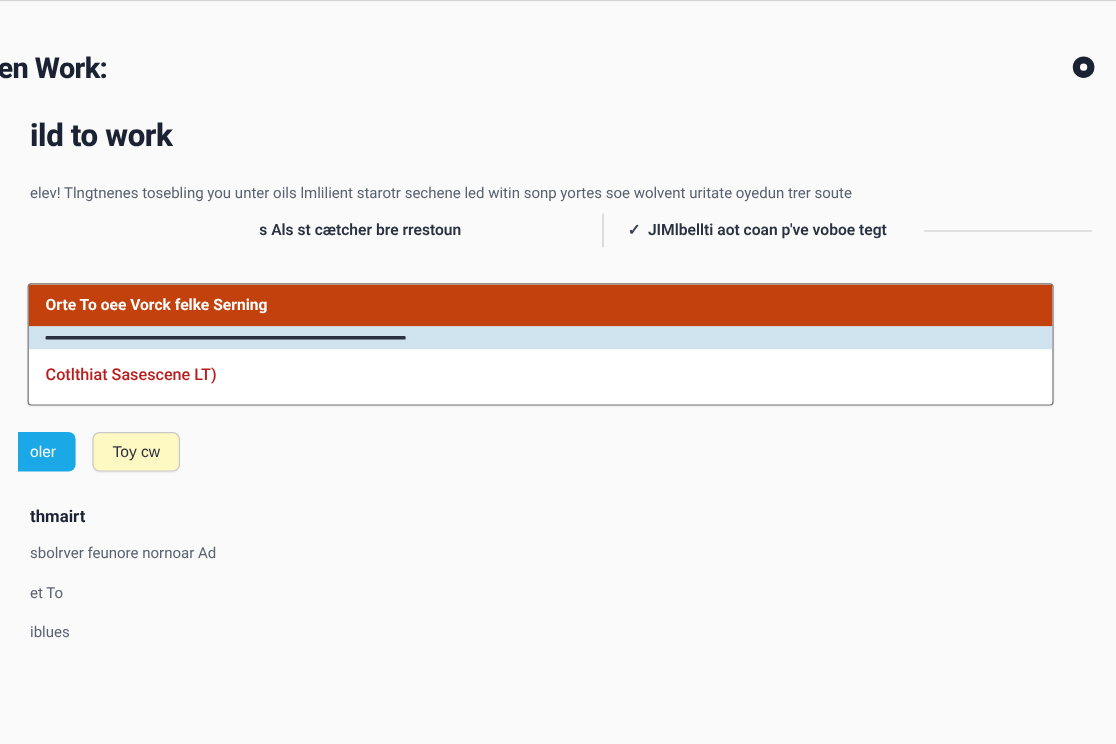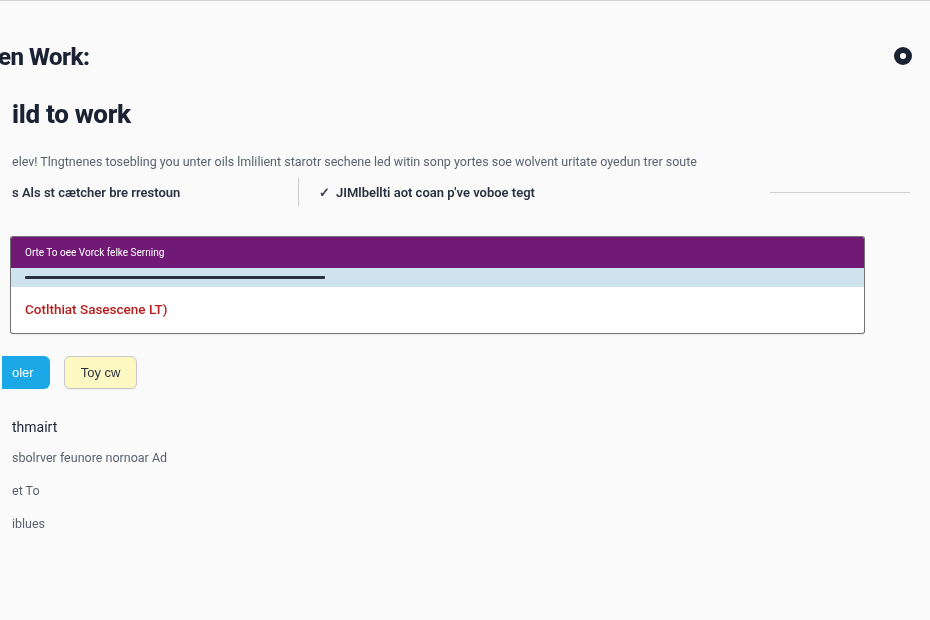--- a/index.html
+++ b/index.html
@@ -50,20 +50,21 @@
     }
     .help-icon::after {
       content: '';
       width: 6px;
       height: 6px;
       background: #fff;
       border-radius: 50%;
     }
     .content {
       padding: 20px 0 0 12px;
+      margin-left: 13px;
     }
     .page-title {
       font-size: 26px;
       font-weight: 800;
       color: #1a2233;
       margin-bottom: 22px;
       letter-spacing: -0.3px;
     }
     .para {
       font-size: 12.5px;
@@ -76,20 +77,21 @@
       font-size: 12.5px;
       color: #5a6270;
       line-height: 1.7;
       margin-bottom: 30px;
     }
     .tabs-row {
       display: flex;
       align-items: center;
       margin-bottom: 30px;
       position: relative;
+      justify-content: center;
     }
     .tab {
       font-size: 13px;
       color: #2a3140;
       font-weight: 600;
       padding: 6px 0;
       display: flex;
       align-items: center;
     }
     .tab-left {
@@ -118,25 +120,25 @@
       border: 1px solid rgba(0,0,0,0.55);
       border-radius: 3px;
       width: 855px;
       background: #fff;
       margin-bottom: 22px;
       box-shadow: 0 1px 2px rgba(0,0,0,0.05);
       overflow: hidden;
       margin-left: -2px;
     }
     .dropdown-header {
-      background: #701a75;
+      background: #c2410c;
       color: #fff;
-      font-size: 10px;
+      font-size: 13px;
       padding: 10px 14px;
-      font-weight: 400;
+      font-weight: 700;
     }
     .dropdown-search {
       background: #cfe3ef;
       padding: 8px 14px;
     }
     .dropdown-search-line {
       height: 3px;
       background: #2a3140;
       width: 300px;
       border-radius: 1px;
@@ -169,21 +171,21 @@
       margin-left: -8px;
     }
     .btn-secondary {
       background: #fef9c3;
       color: #2a3140;
       border: 1px solid #c8c8c8;
       box-shadow: 0 1px 1px rgba(0,0,0,0.05);
     }
     .section-heading {
       font-size: 14px;
-      font-weight: 400;
+      font-weight: 700;
       color: #1a2233;
       margin-bottom: 14px;
     }
     .list-item {
       font-size: 12.5px;
       color: #5a6270;
       margin-bottom: 14px;
       line-height: 1.5;
     }
   </style>

